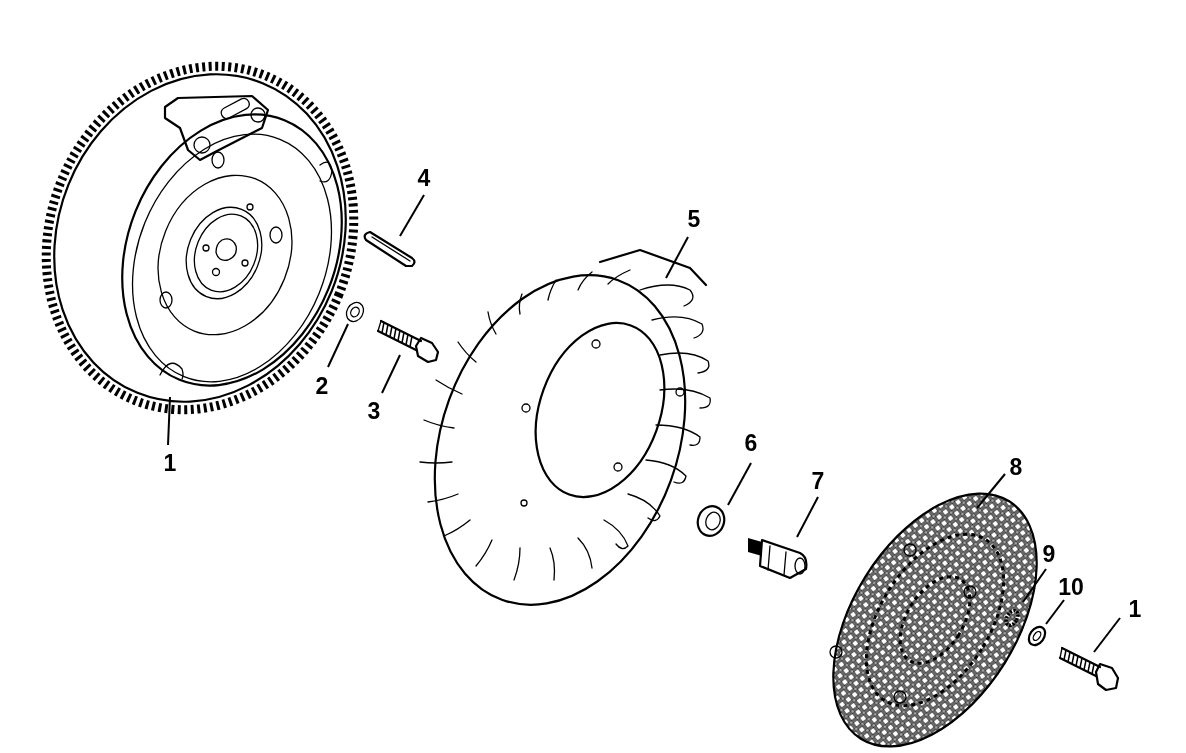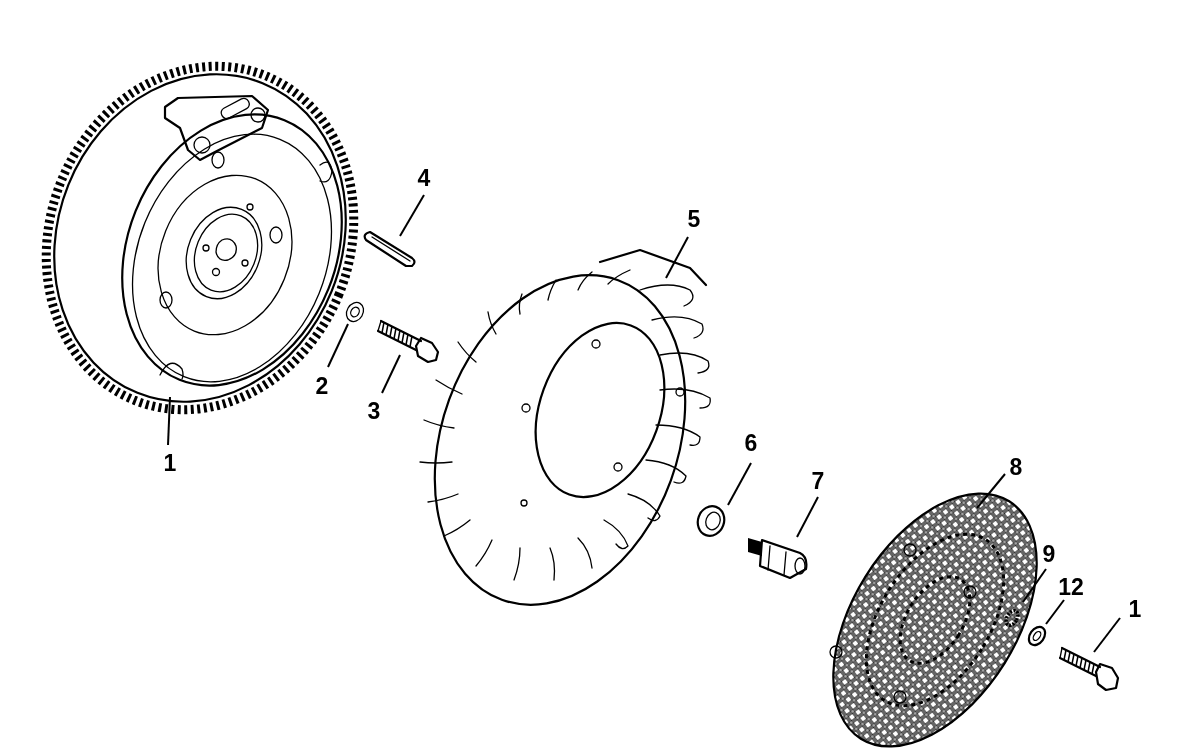--- a/index.html
+++ b/index.html
@@ -175,14 +175,14 @@
 
 <div class="label" style="left:170px;top:463px">1</div>
 <div class="label" style="left:322px;top:386px">2</div>
 <div class="label" style="left:374px;top:411px">3</div>
 <div class="label" style="left:424px;top:178px">4</div>
 <div class="label" style="left:694px;top:219px">5</div>
 <div class="label" style="left:751px;top:443px">6</div>
 <div class="label" style="left:818px;top:481px">7</div>
 <div class="label" style="left:1016px;top:467px">8</div>
 <div class="label" style="left:1049px;top:554px">9</div>
-<div class="label" style="left:1071px;top:587px">12</div>
+<div class="label" style="left:1071px;top:587px">10</div>
 <div class="label" style="left:1135px;top:609px">1</div>
 
 </body></html>

